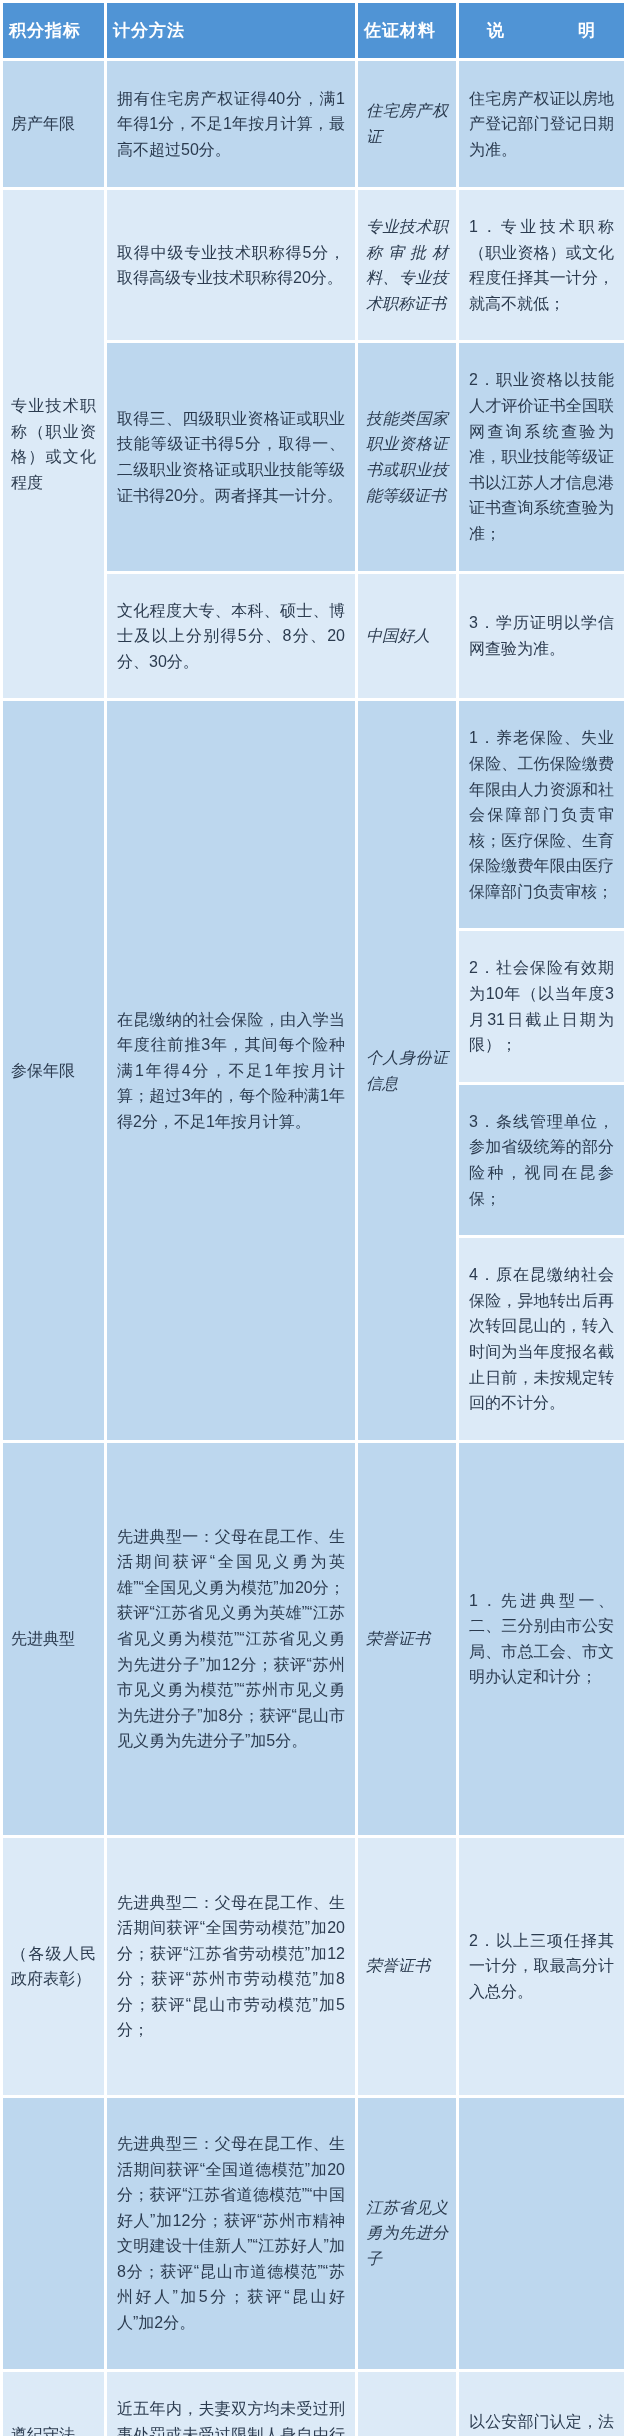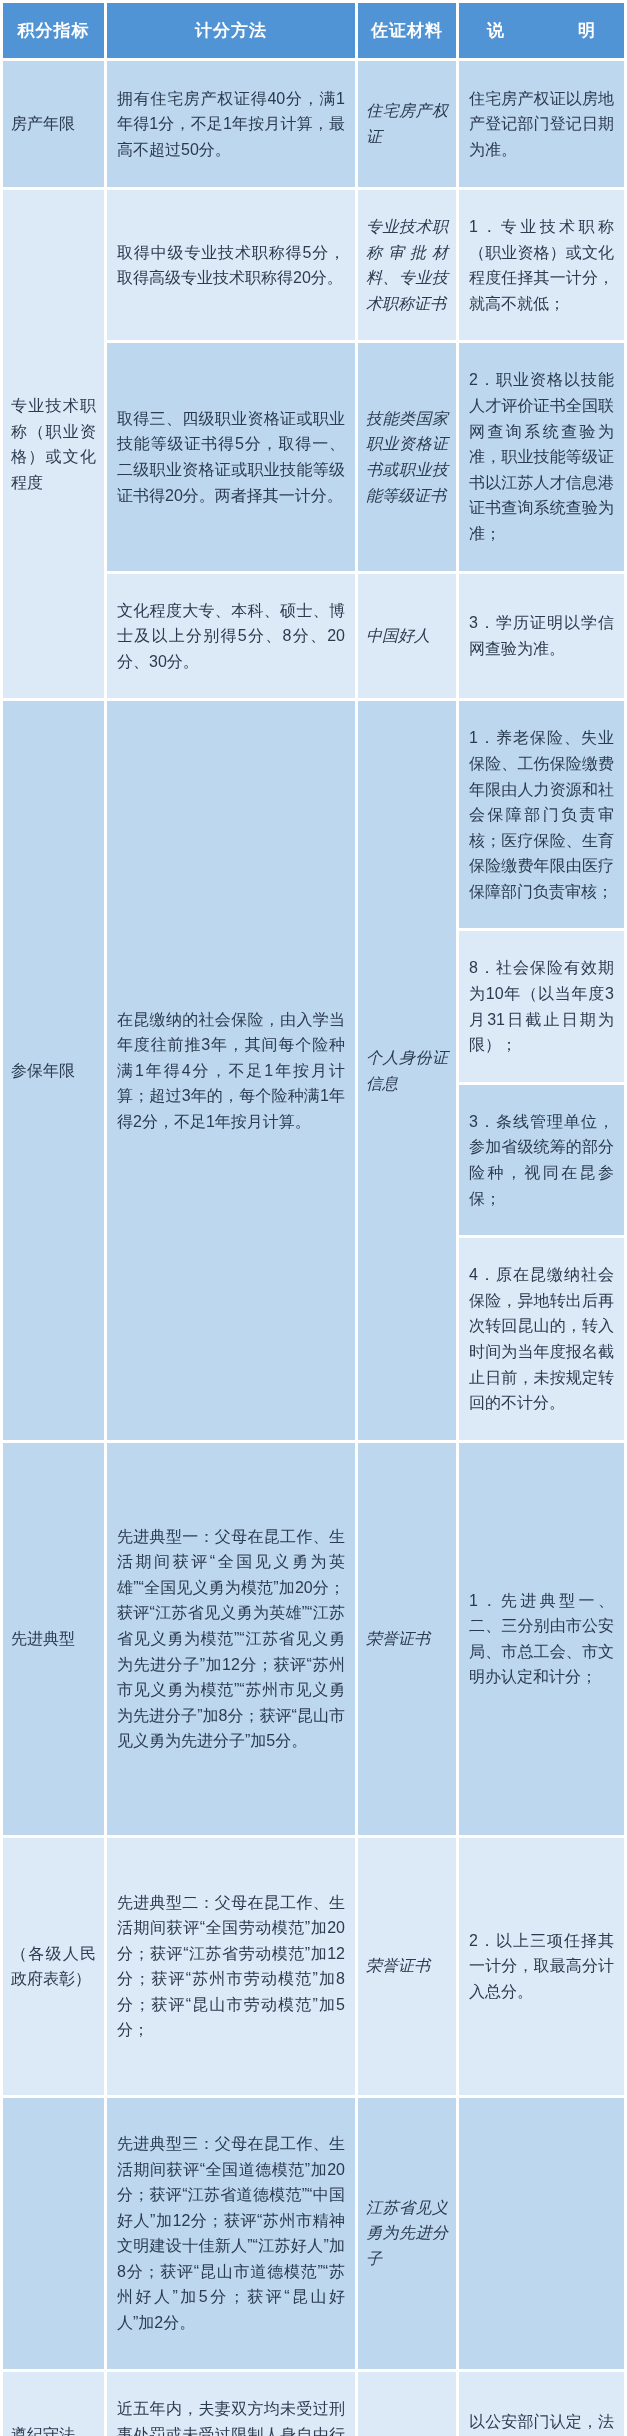--- a/index.html
+++ b/index.html
@@ -22,21 +22,21 @@
   }
   col.c1{width:101px;}
   col.c2{width:248px;}
   col.c3{width:98px;}
   col.c4{width:165px;}
   th{
     background:var(--header-bg);
     color:var(--header-text);
     font-size:17px;
     font-weight:bold;
-    text-align:center;
+    text-align:left;
     padding:13px 6px;
     letter-spacing:1px;
   }
   th.spread{
     text-align:justify;
     text-align-last:justify;
     padding:16px 28px;
   }
   td{
     vertical-align:middle;
@@ -97,21 +97,21 @@
     <td class="light">3．学历证明以学信网查验为准。</td>
   </tr>
 
   <tr style="height:226px">
     <td class="med ind" rowspan="4">参保年限</td>
     <td class="med" rowspan="4">在昆缴纳的社会保险，由入学当年度往前推3年，其间每个险种满1年得4分，不足1年按月计算；超过3年的，每个险种满1年得2分，不足1年按月计算。</td>
     <td class="med mat" rowspan="4">个人身份证信息</td>
     <td class="med">1．养老保险、失业保险、工伤保险缴费年限由人力资源和社会保障部门负责审核；医疗保险、生育保险缴费年限由医疗保障部门负责审核；</td>
   </tr>
   <tr style="height:127px">
-    <td class="light">8．社会保险有效期为10年（以当年度3月31日截止日期为限）；</td>
+    <td class="light">2．社会保险有效期为10年（以当年度3月31日截止日期为限）；</td>
   </tr>
   <tr style="height:128px">
     <td class="med">3．条线管理单位，参加省级统筹的部分险种，视同在昆参保；</td>
   </tr>
   <tr style="height:174px">
     <td class="light">4．原在昆缴纳社会保险，异地转出后再次转回昆山的，转入时间为当年度报名截止日前，未按规定转回的不计分。</td>
   </tr>
 
   <tr style="height:392px">
     <td class="med ind">先进典型</td>

